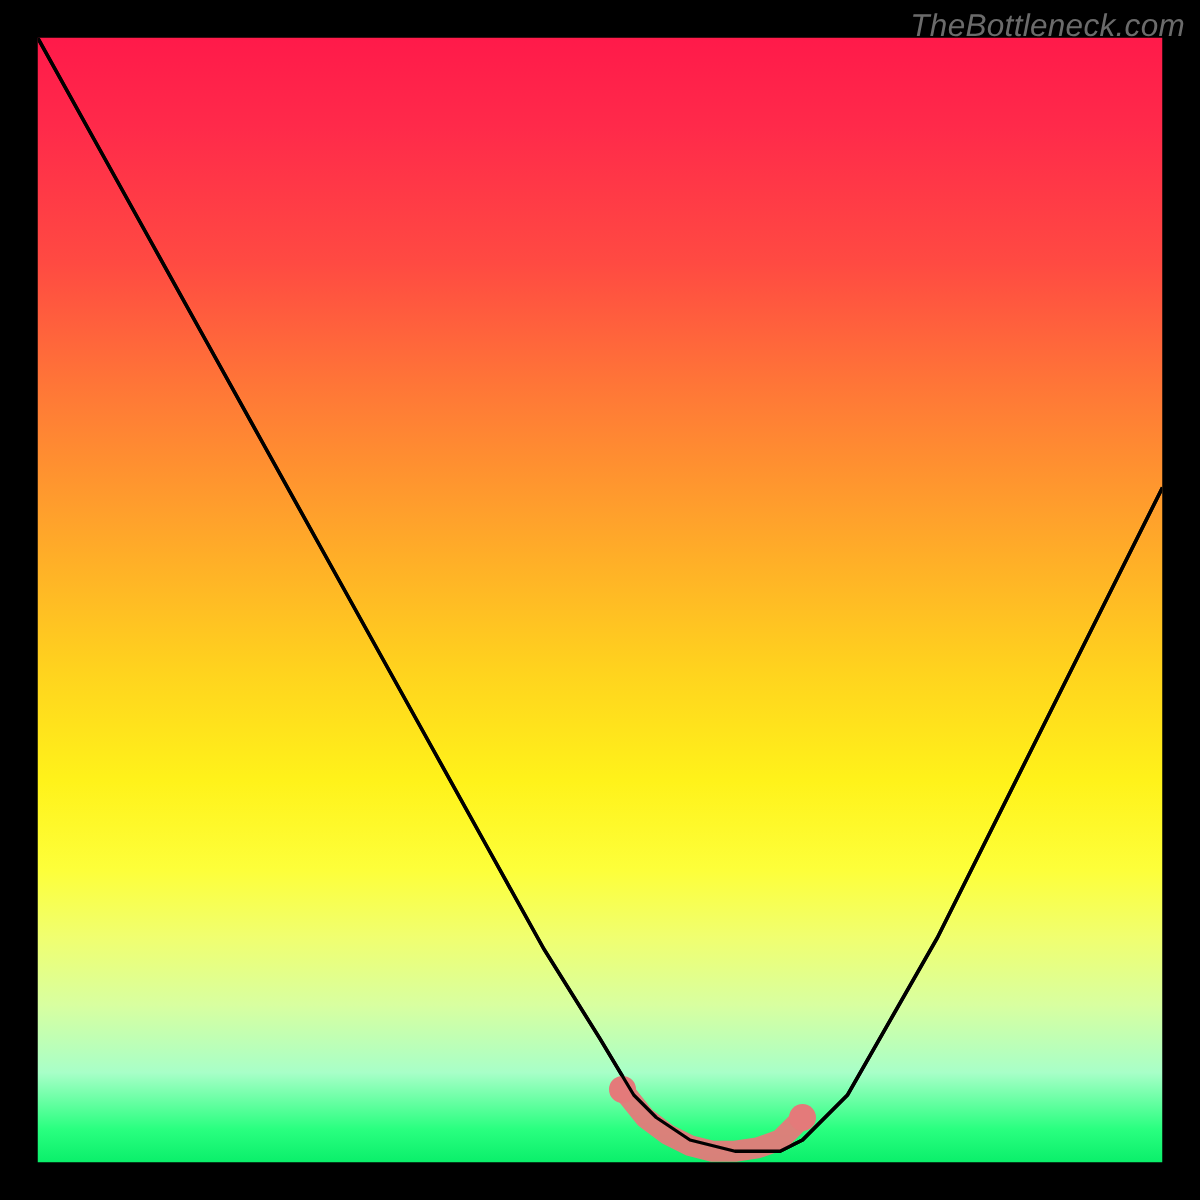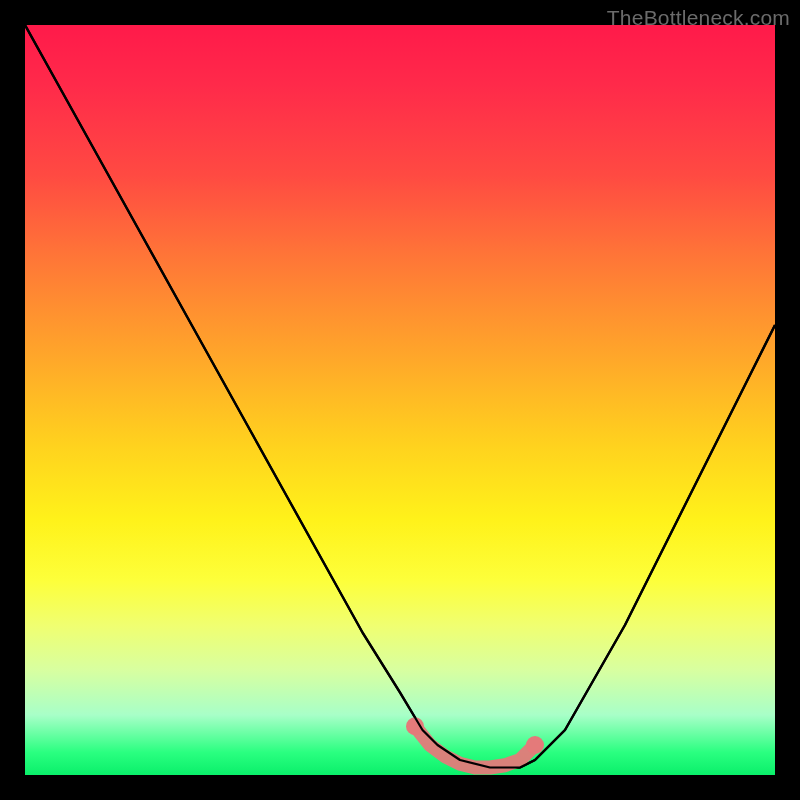--- a/index.html
+++ b/index.html
@@ -44,20 +44,21 @@
     );
   }
   .watermark {
     position: absolute;
     top: 6px;
     right: 10px;
     font-size: 21px;
     font-weight: 500;
     color: #6b6b6b;
     letter-spacing: 0.2px;
+    font-style: italic;
   }
   svg.curve {
     position: absolute;
     inset: 0;
   }
 </style>
 </head>
 <body>
 
 <div class="chart-container">

